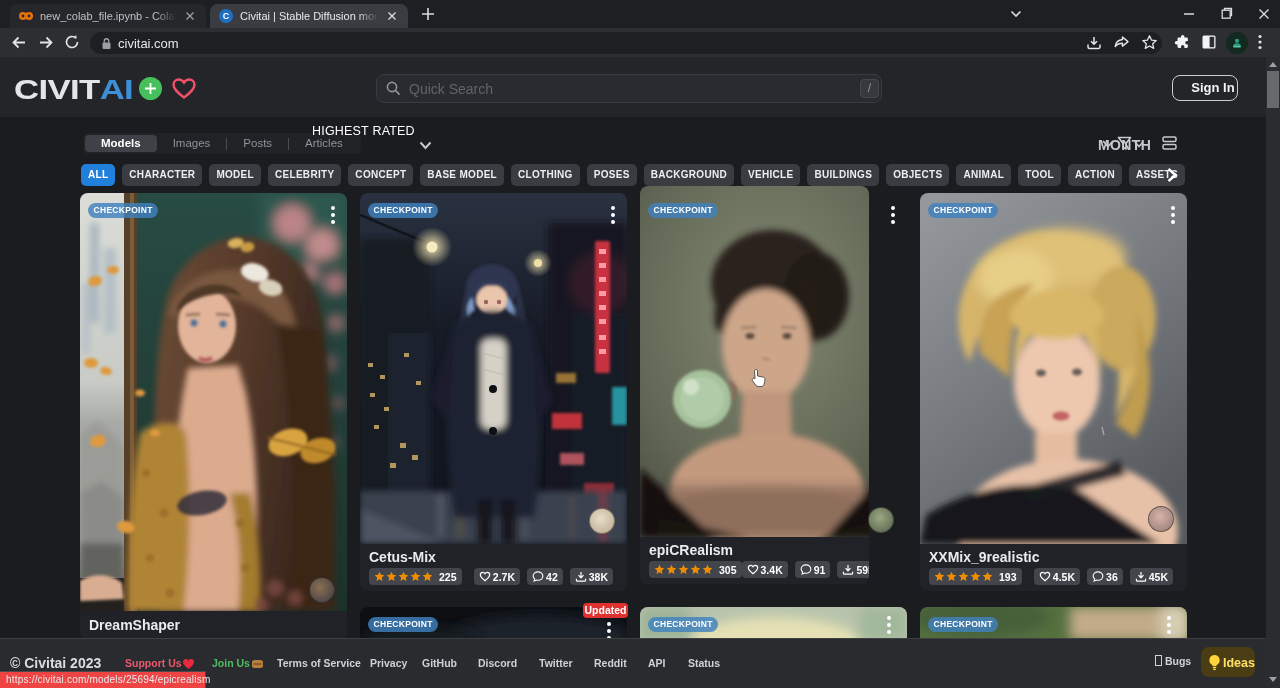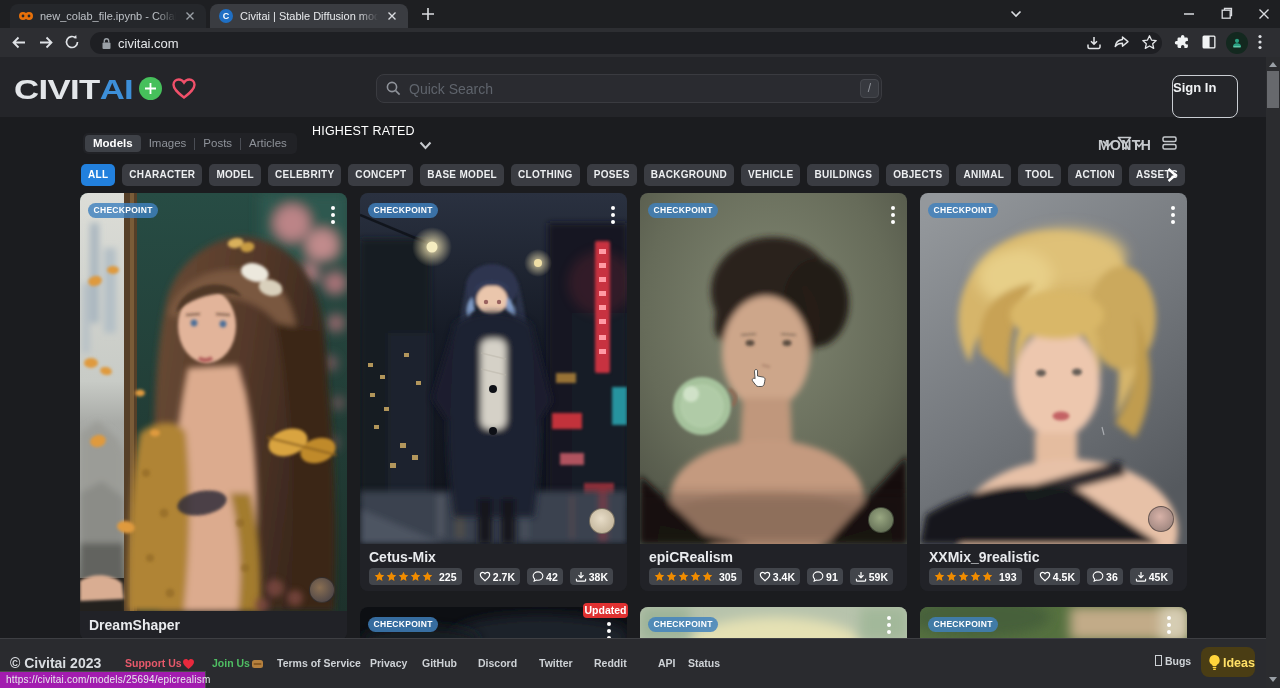--- a/index.html
+++ b/index.html
@@ -17,44 +17,44 @@
 #urlpill{left:90px;top:32px;width:1072px;height:22px;background:#1e1f23;border-radius:11px;}
 #urltext{left:118px;top:36px;font-size:13px;color:#e4e6e9;}
 
 #siteheader{left:0;top:57px;width:1266px;height:60px;background:#242529;}
 #logo{left:14px;top:74px;font-size:28px;font-weight:bold;letter-spacing:-0.5px;color:#e3e6e9;transform:scaleX(1.24);transform-origin:0 0;}
 #logo b{color:#3d8fd8;}
 #plusbtn{left:139px;top:77px;width:23px;height:23px;border-radius:50%;background:#46c05b;}
 #searchbar{left:376px;top:74px;width:506px;height:29px;background:#2a2b30;border:1px solid #3a3b40;border-radius:8px;}
 #qsearch{left:409px;top:81px;font-size:14px;color:#5f646c;}
 #slash{left:860px;top:79px;width:19px;height:19px;background:#37393f;border:1px solid #46484e;border-radius:4px;color:#8f939a;font-size:12px;text-align:center;line-height:17px;}
-#signin{left:1172px;top:75px;width:66px;height:43px;border:1px solid #c9cdd2;border-radius:8px;color:#f0f2f4;font-size:13px;font-weight:bold;text-align:left;line-height:24px;}
+#signin{left:1172px;top:75px;width:66px;height:26px;border:1px solid #c9cdd2;border-radius:8px;color:#f0f2f4;font-size:13px;font-weight:bold;text-align:center;line-height:24px;padding-left:16px;}
 
 #seg{left:83px;top:133px;height:21px;background:#212226;border-radius:5px;display:flex;align-items:center;padding:2px;}
-.segitem{font-size:11.5px;color:#8f939a;padding:0 8px;height:17px;line-height:17px;position:relative;}
+.segitem{font-size:11.5px;color:#8f939a;padding:0 16px;height:17px;line-height:17px;position:relative;}
 .segitem.on{background:#3e4147;border-radius:4px;color:#fff;font-weight:bold;}
 .segsep{width:1px;height:12px;background:#4a4d54;}
 #hrated{left:312px;top:124px;font-size:12.5px;font-weight:normal;color:#ffffff;letter-spacing:0.2px;}
 #monthlbl{left:1098px;top:137px;font-size:14px;font-weight:bold;color:#c6c9cd;letter-spacing:0.4px;}
 
 #chips{left:81px;top:164px;width:1106px;height:30px;display:flex;gap:7px;overflow:hidden;}
 .chip{flex:0 0 auto;height:22px;line-height:22px;padding:0 7px;border-radius:5px;background:#3a3c42;color:#eceef0;font-size:10px;font-weight:bold;letter-spacing:0.3px;}
 .chip.on{background:#2280dd;color:#fff;}
 
 .card{background:#212227;border-radius:8px;overflow:hidden;}
 .cbadge{left:8px;top:10px;background:rgba(64,129,190,0.82);color:#fff;font-size:8.5px;font-weight:bold;letter-spacing:0.3px;padding:0 5.5px;height:15px;line-height:15px;border-radius:8px;}
 .dots{right:7px;top:10px;width:14px;height:28px;}
 .ctitle{left:9px;font-size:14px;font-weight:bold;color:#e9ebee;}
 .statrow{left:9px;right:14px;height:17px;display:flex;}
 .pill{background:#42454b;border-radius:4px;height:17px;display:flex;align-items:center;padding:0 5px;color:#fff;font-size:10.5px;font-weight:bold;gap:2px;}
 .avatar{width:26px;height:26px;border-radius:50%;border:1px solid rgba(0,0,0,0.4);}
 
 #footer{left:0;top:638px;width:1266px;height:50px;background:#2a2b2f;border-top:1px solid #3e3f43;}
 .flink{font-size:10.5px;color:#ced2d6;font-weight:600;}
-#statusbub{left:0;top:671px;width:206px;height:17px;background:#a21caf;border-top:1px solid #4a4a4a;border-right:1px solid #4a4a4a;color:#e8eaed;font-size:10px;line-height:16px;padding-left:6px;letter-spacing:0.2px;}
+#statusbub{left:0;top:671px;width:206px;height:17px;background:#ef4444;border-top:1px solid #4a4a4a;border-right:1px solid #4a4a4a;color:#e8eaed;font-size:10px;line-height:16px;padding-left:6px;letter-spacing:0.2px;}
 
 #sbar{left:1266px;top:57px;width:14px;height:631px;background:#2b2c2f;}
 #sthumb{left:1267px;top:71px;width:12px;height:37px;background:#67696d;}
 </style>
 </head>
 <body>
 <div id="stage">
 
 <div class="abs" id="tabbar"></div>
 <div class="abs tab" id="tab1">
@@ -467,21 +467,21 @@
 <div class="abs cbadge" style="left:368px;top:203px;">CHECKPOINT</div>
 <svg class="abs dots" style="left:606px;top:203px;" width="14" height="28" viewBox="0 0 14 28">
       <g fill="#fff">
         <circle cx="7" cy="5" r="2"></circle>
         <circle cx="7" cy="12" r="2"></circle>
         <circle cx="7" cy="19" r="2"></circle>
       </g>
     </svg>
 <div class="abs avatar" style="left:589px;top:508px;background:radial-gradient(circle at 45% 40%,#e8ddc8,#b7a98e);"></div>
 
-<div class="abs card" style="left:640px;top:193px;width:267px;height:398px;text-align:right;">
+<div class="abs card" style="left:640px;top:186px;width:229px;height:398px;text-align:right;">
 <svg width="267" height="351" viewBox="0 0 267 351">
 <defs>
 <radialGradient id="c3bg" cx="0.48" cy="0.35" r="0.85">
             <stop offset="0" stop-color="#828873"></stop>
             <stop offset="0.55" stop-color="#666b59"></stop>
             <stop offset="1" stop-color="#45483d"></stop>
           </radialGradient>
 </defs>
 <rect width="267" height="351" fill="url(#c3bg)"></rect>
 <g filter="url(#b3)">
@@ -717,21 +717,21 @@
 <svg class="abs" style="left:251px;top:658px" width="13" height="12" viewBox="0 0 13 12">
       <rect x="1" y="2" width="11" height="8" rx="2.5" fill="#b5803e"></rect>
       <rect x="2.5" y="5" width="8" height="2" rx="1" fill="#8a5a22"></rect>
     </svg>
 <span class="abs flink" style="left:277px;top:657px;">Terms of Service</span>
 <span class="abs flink" style="left:370px;top:657px;">Privacy</span>
 <span class="abs flink" style="left:422px;top:657px;">GitHub</span>
 <span class="abs flink" style="left:478px;top:657px;">Discord</span>
 <span class="abs flink" style="left:539px;top:657px;">Twitter</span>
 <span class="abs flink" style="left:594px;top:657px;">Reddit</span>
-<span class="abs flink" style="left:648px;top:657px;margin-left:10px;">API</span>
+<span class="abs flink" style="left:648px;top:657px;">API</span>
 <span class="abs flink" style="left:688px;top:657px;">Status</span>
 <span class="abs flink" style="left:1155px;top:655px;"><span style="display:inline-block;width:7px;height:11px;border:1px solid #ced2d6;vertical-align:-1px;"></span> Bugs</span>
 <div class="abs" style="left:1201px;top:647px;width:54px;height:30px;background:#4a3d14;border-radius:8px;"></div>
 <svg class="abs" style="left:1207px;top:654px" width="15" height="17" viewBox="0 0 16 18">
       <path d="M8 1a5.5 5.5 0 0 1 3 10.1c-.6.4-1 1-1 1.7H6c0-.7-.4-1.3-1-1.7A5.5 5.5 0 0 1 8 1z" fill="#ffd43b"></path>
       <rect x="6" y="13.5" width="4" height="1.6" rx="0.8" fill="#ffd43b"></rect>
       <rect x="6.4" y="15.6" width="3.2" height="1.4" rx="0.7" fill="#ffd43b"></rect>
     </svg>
 <span class="abs" style="left:1223px;top:656px;font-size:12.5px;font-weight:bold;color:#ffe066;">Ideas</span>
 <div class="abs" id="statusbub">https://civitai.com/models/25694/epicrealism</div>

